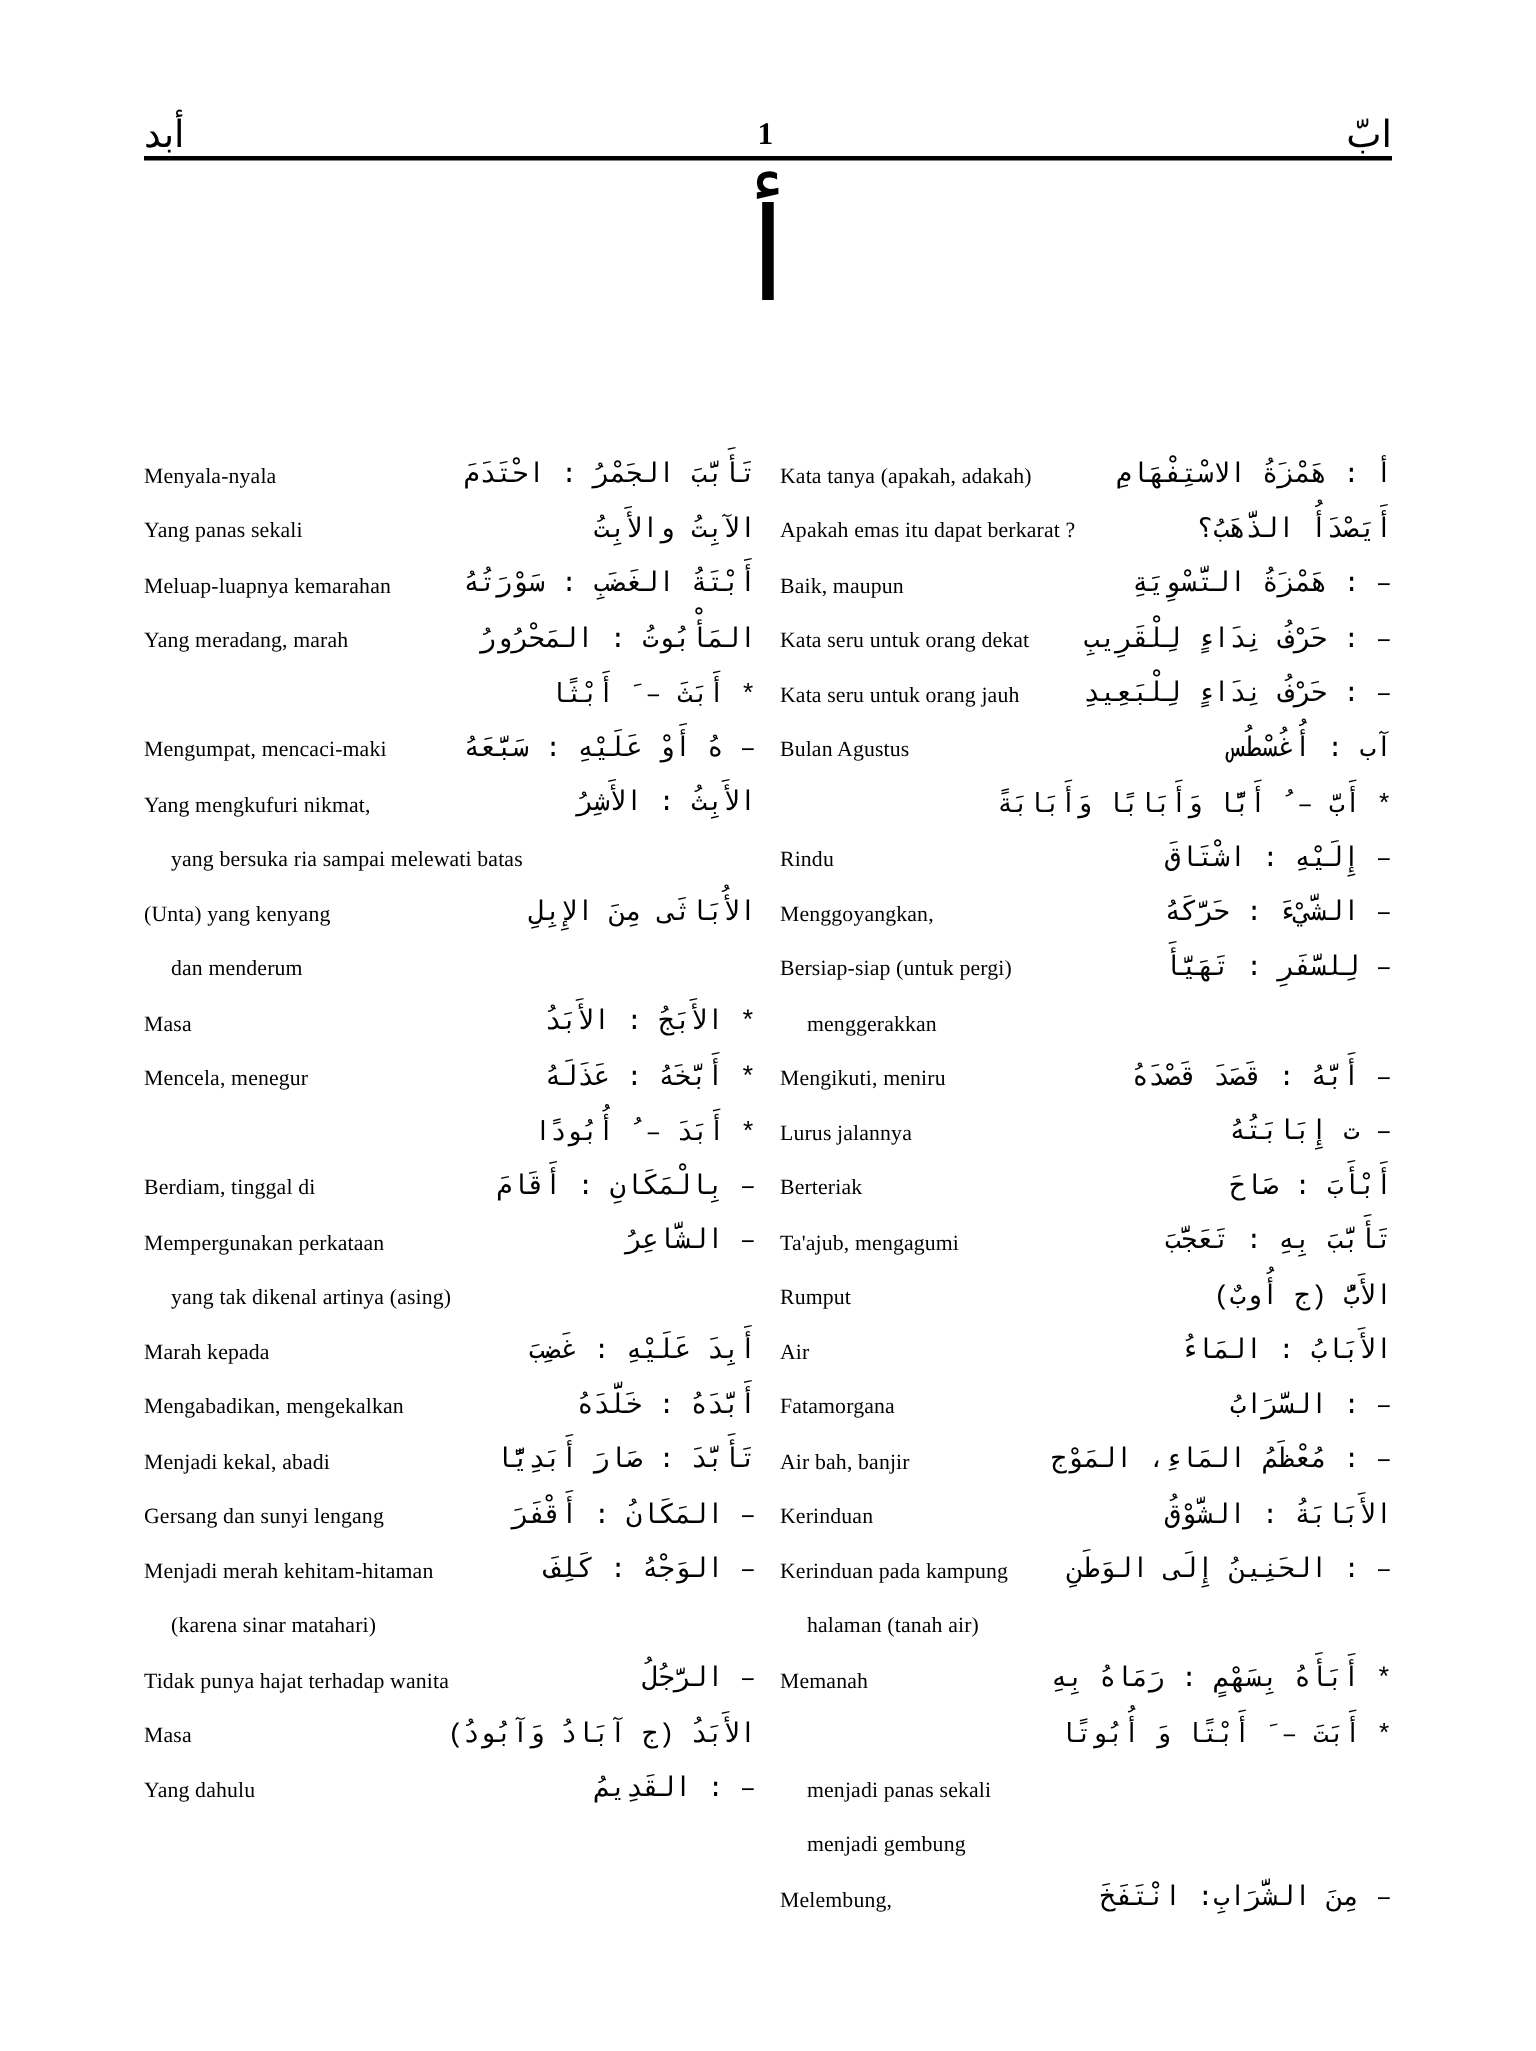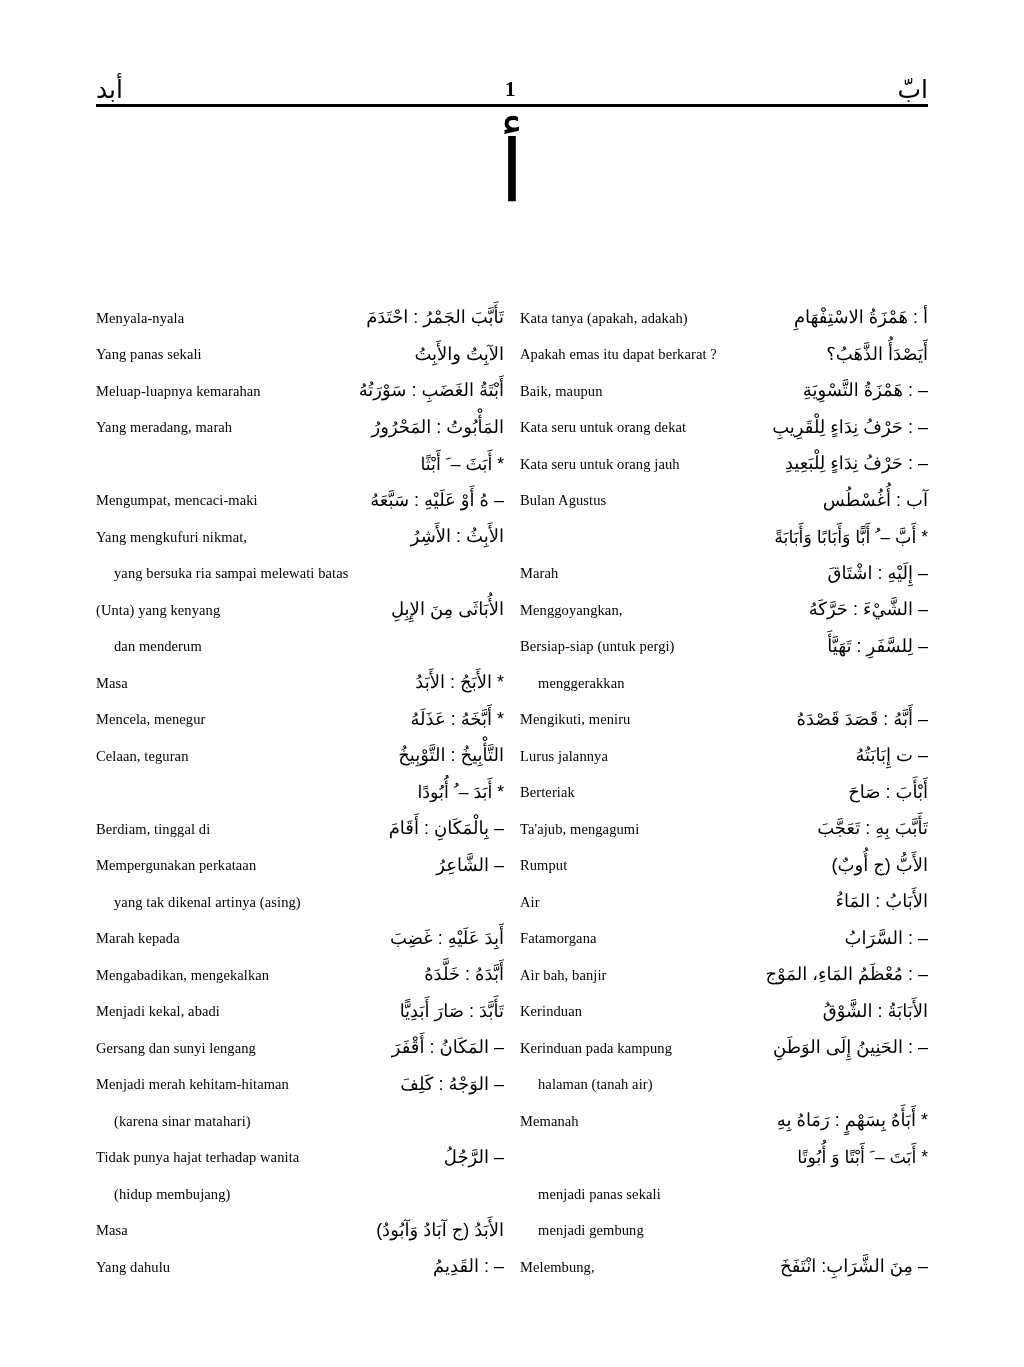--- a/index.html
+++ b/index.html
@@ -106,21 +106,21 @@
     white-space: nowrap;
     flex: 0 0 auto;
     letter-spacing: 0.1px;
   }
   .gloss.cont {
     padding-left: 18px;
   }
   .gloss.empty { visibility: hidden; }
 
   .arabic {
-    font-family: Liberation Sans, sans-serif;
+    font-family: Liberation Mono, monospace;
     font-size: 18px;
     line-height: 1.1;
     direction: rtl;
     unicode-bidi: embed;
     white-space: nowrap;
     text-align: right;
     flex: 0 0 auto;
     margin-left: auto;
   }
   .arabic.empty { visibility: hidden; }
@@ -186,24 +186,20 @@
           <div class="arabic empty" dir="rtl">&nbsp;</div>
         </div>
         <div class="row">
           <div class="gloss">Masa</div>
           <div class="arabic" dir="rtl">* الأَبَجُ : الأَبَدُ</div>
         </div>
         <div class="row">
           <div class="gloss">Mencela, menegur</div>
           <div class="arabic" dir="rtl">* أَبَّخَهُ : عَذَلَهُ</div>
         </div>
-        <div class="row">
-          <div class="gloss">Celaan, teguran</div>
-          <div class="arabic" dir="rtl">التَّأْبِيخُ : التَّوْبِيخُ</div>
-        </div>
         <div class="row wide">
           <div class="gloss empty">&nbsp;</div>
           <div class="arabic" dir="rtl">* أَبَدَ – ُ أُبُودًا</div>
         </div>
         <div class="row">
           <div class="gloss">Berdiam, tinggal di</div>
           <div class="arabic" dir="rtl">– بِالْمَكَانِ : أَقَامَ</div>
         </div>
         <div class="row">
           <div class="gloss">Mempergunakan perkataan</div>
@@ -235,24 +231,20 @@
         </div>
         <div class="row">
           <div class="gloss cont">(karena sinar matahari)</div>
           <div class="arabic empty" dir="rtl">&nbsp;</div>
         </div>
         <div class="row">
           <div class="gloss">Tidak punya hajat terhadap wanita</div>
           <div class="arabic" dir="rtl">– الرَّجُلُ</div>
         </div>
         <div class="row">
-          <div class="gloss cont">(hidup membujang)</div>
-          <div class="arabic empty" dir="rtl">&nbsp;</div>
-        </div>
-        <div class="row">
           <div class="gloss">Masa</div>
           <div class="arabic" dir="rtl">الأَبَدُ (ج آبَادُ وَآبُودُ)</div>
         </div>
         <div class="row">
           <div class="gloss">Yang dahulu</div>
           <div class="arabic" dir="rtl">– : القَدِيمُ</div>
         </div>
       </div>
     <div class="col col-right">
         <div class="row">
@@ -277,21 +269,21 @@
         </div>
         <div class="row">
           <div class="gloss">Bulan Agustus</div>
           <div class="arabic" dir="rtl">آب : أُغُسْطُس</div>
         </div>
         <div class="row wide">
           <div class="gloss empty">&nbsp;</div>
           <div class="arabic" dir="rtl">* أَبَّ – ُ أَبًّا وَأَبَابًا وَأَبَابَةً</div>
         </div>
         <div class="row">
-          <div class="gloss">Marah</div>
+          <div class="gloss">Rindu</div>
           <div class="arabic" dir="rtl">– إِلَيْهِ : اشْتَاقَ</div>
         </div>
         <div class="row">
           <div class="gloss">Menggoyangkan,</div>
           <div class="arabic" dir="rtl">– الشَّيْءَ : حَرَّكَهُ</div>
         </div>
         <div class="row">
           <div class="gloss">Bersiap-siap (untuk pergi)</div>
           <div class="arabic" dir="rtl">– لِلسَّفَرِ : تَهَيَّأَ</div>
         </div>

